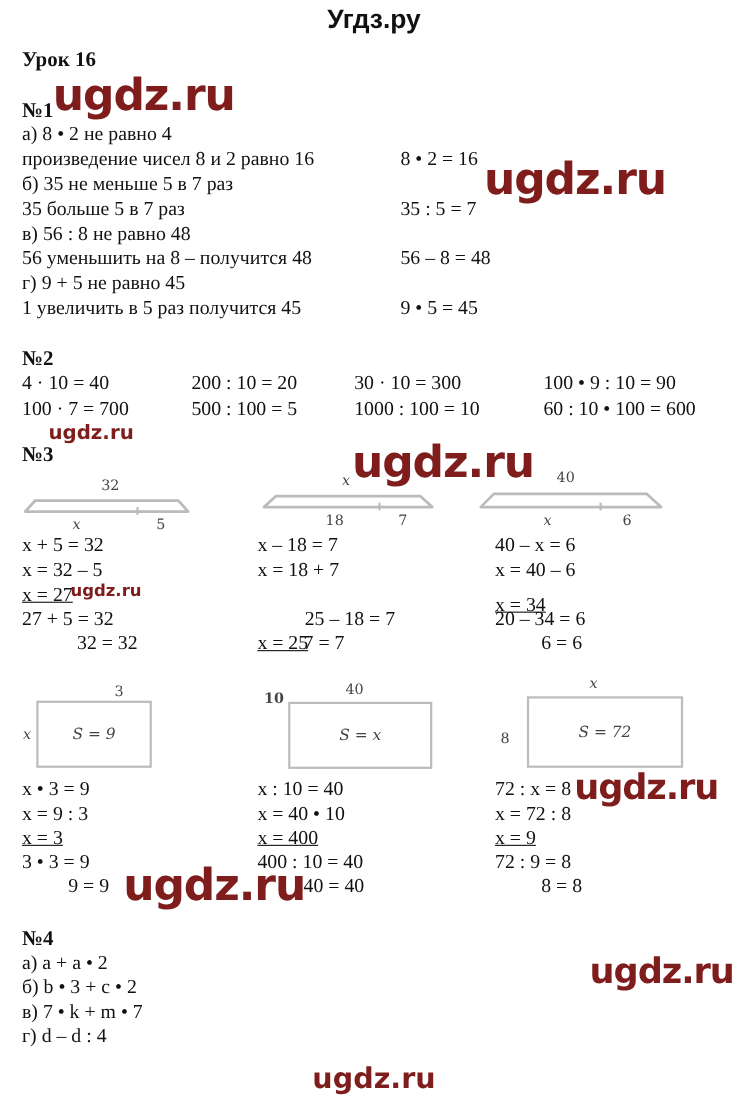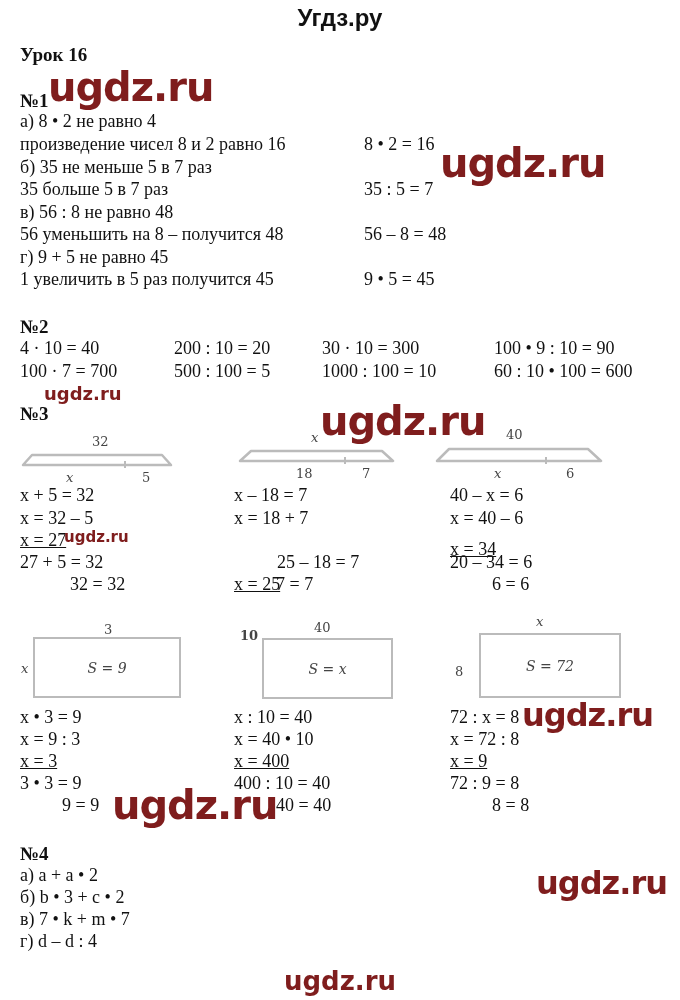--- a/index.html
+++ b/index.html
@@ -114,21 +114,21 @@
   <div class="abs serif" style="left:450px; top:484px;">40 – x = 6</div>
   <div class="abs serif" style="left:450px; top:507px;">x = 40 – 6</div>
   <div class="abs serif u" style="left:450px; top:522px;margin-top:16px;">x = 34</div>
   <div class="abs serif" style="left:450px; top:551px;">20 – 34 = 6</div>
   <div class="abs serif" style="left:492px; top:573px;">6 = 6</div>
 </div>
 
 <div>
   <div class="diag-label" style="left:104px; top:622px;">3</div>
   <div class="diag-label it" style="left:21px; top:661px;">x</div>
-  <div class="rect it" style="left:33px; top:637px; width:148px; height:61px;text-align:center;">S = 9</div>
+  <div class="rect it" style="left:33px; top:637px; width:105px; height:61px;text-align:center;">S = 9</div>
 </div>
 <div>
   <div class="diag-label" style="left:314px; top:620px;">40</div>
   <div class="diag-label" style="left:240px; top:628px;font-weight:bold;">10</div>
   <div class="rect it" style="left:262px; top:638px; width:131px; height:61px;">S = x</div>
 </div>
 <div>
   <div class="diag-label it" style="left:536px; top:614px;">x</div>
   <div class="diag-label" style="left:455px; top:664px;">8</div>
   <div class="rect it" style="left:479px; top:633px; width:142px; height:65px;">S = 72</div>

